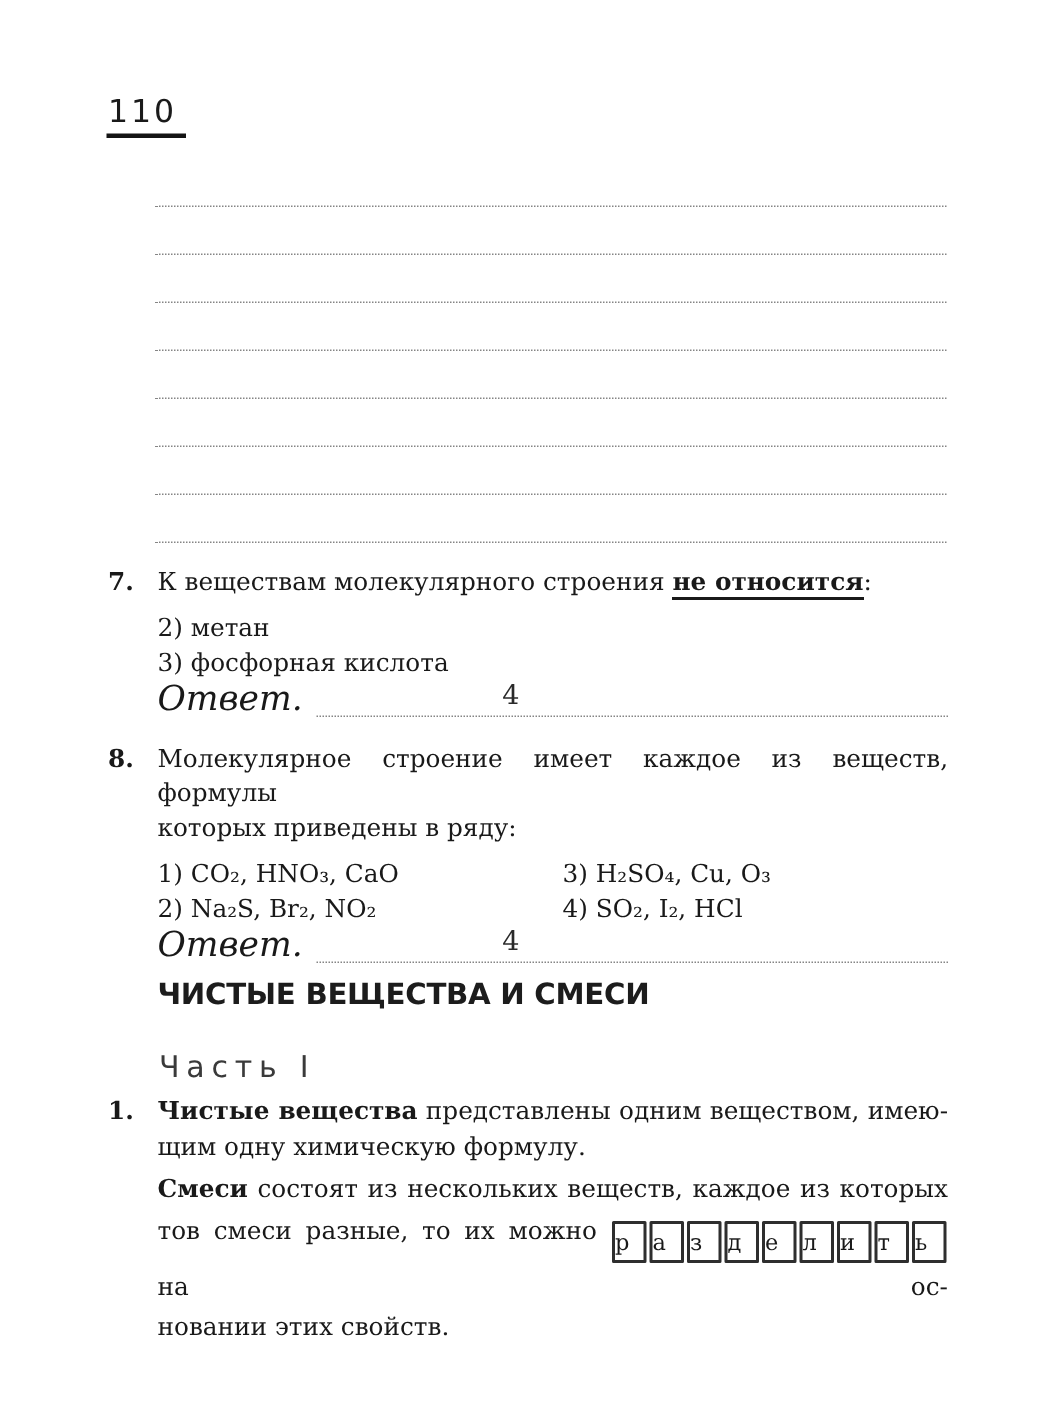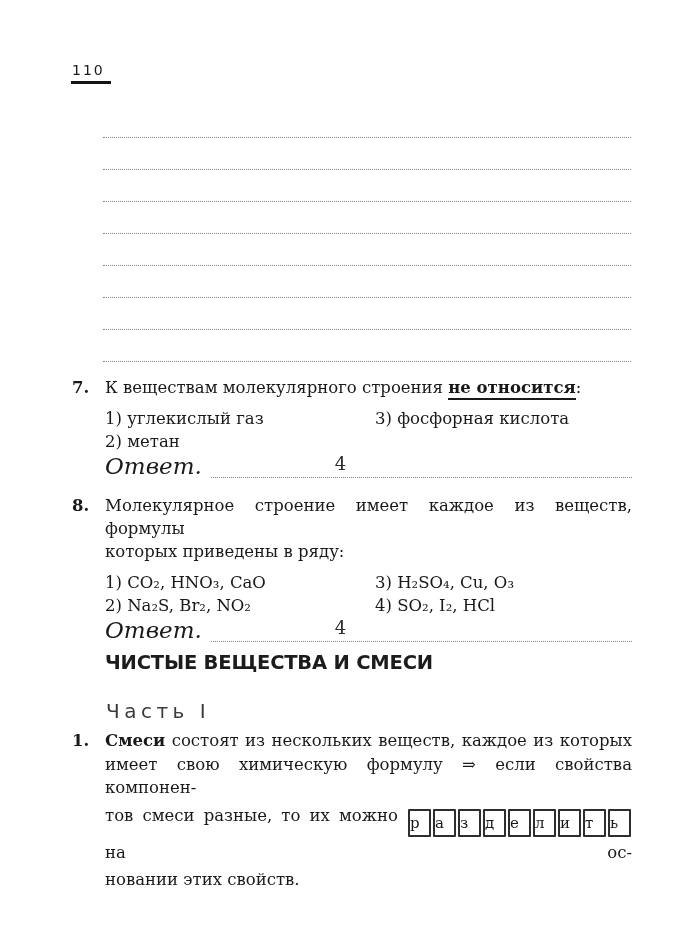--- a/index.html
+++ b/index.html
@@ -6,21 +6,21 @@
   .page{
     position:relative;width:700px;height:936px;margin:0 auto;
     background:#ffffff;color:#191919;
     font-family:"DejaVu Serif","Liberation Serif",serif;
     overflow:hidden;
   }
   
   .page-number{
     position:absolute;left:71px;top:62px;
     font-family:"DejaVu Sans","Liberation Sans",sans-serif;
-    font-size:14px;letter-spacing:2px;color:#1a1a1a;
+    font-size:21px;letter-spacing:2px;color:#1a1a1a;
     padding:0 6px 3px 1px;border-bottom:3px solid #141414;
   }
   
   .writing-lines{position:absolute;left:103px;top:106px;width:528px;}
   .writing-line{height:31px;border-bottom:1px dotted #858585;}
   
   .question{position:absolute;left:72px;width:560px;font-size:16.5px;line-height:23px;}
   .q-num{position:absolute;left:0;top:0;font-weight:bold;}
   .q-body{margin-left:33px;}
   #q7{top:376px;}
@@ -79,21 +79,20 @@
       <div class="writing-line"></div>
       <div class="writing-line"></div>
       <div class="writing-line"></div>
     </div>
 
   <div class="question" id="q7">
     <span class="q-num">7.</span>
     <div class="q-body">
       <div class="lline"><span>К веществам молекулярного строения </span><span class="emph">не относится</span><span>:</span></div>
       <div class="options">
-        <div>1) углекислый газ</div>
         <div>2) метан</div>
         <div>3) фосфорная кислота</div>
       </div>
       <div class="answer-row">
         <span class="answer-label">Ответ.</span>
         <span class="answer-line">
           <span class="answer-value">4</span>
         </span>
       </div>
     </div>
@@ -119,21 +118,24 @@
     </div>
   </div>
 
   <div class="section-heading">ЧИСТЫЕ ВЕЩЕСТВА И СМЕСИ</div>
   <div class="part-label">Часть I</div>
 
   <div class="question" id="q1">
     <span class="q-num">1.</span>
     <div class="q-body">
       <div class="para">
+        <div class="jline"><span class="b">Чистые вещества</span><span> представлены одним веществом, имею-</span></div>
+        <div class="lline">щим одну химическую формулу.</div>
+      </div>
+      <div class="para">
         <div class="jline"><span class="b">Смеси</span><span> состоят из нескольких веществ, каждое из которых</span></div>
-        <div class="jline">имеет свою химическую формулу ⇒ если свойства компонен-</div>
         <div class="jline boxes-line"><span>тов смеси разные, то их можно </span><span><span class="letterbox">р</span><span class="letterbox">а</span><span class="letterbox">з</span><span class="letterbox">д</span><span class="letterbox">е</span><span class="letterbox">л</span><span class="letterbox">и</span><span class="letterbox">т</span><span class="letterbox">ь</span></span><span> на ос-</span></div>
         <div class="lline">новании этих свойств.</div>
       </div>
     </div>
   </div>
 
 </div>
 
 </body></html>

